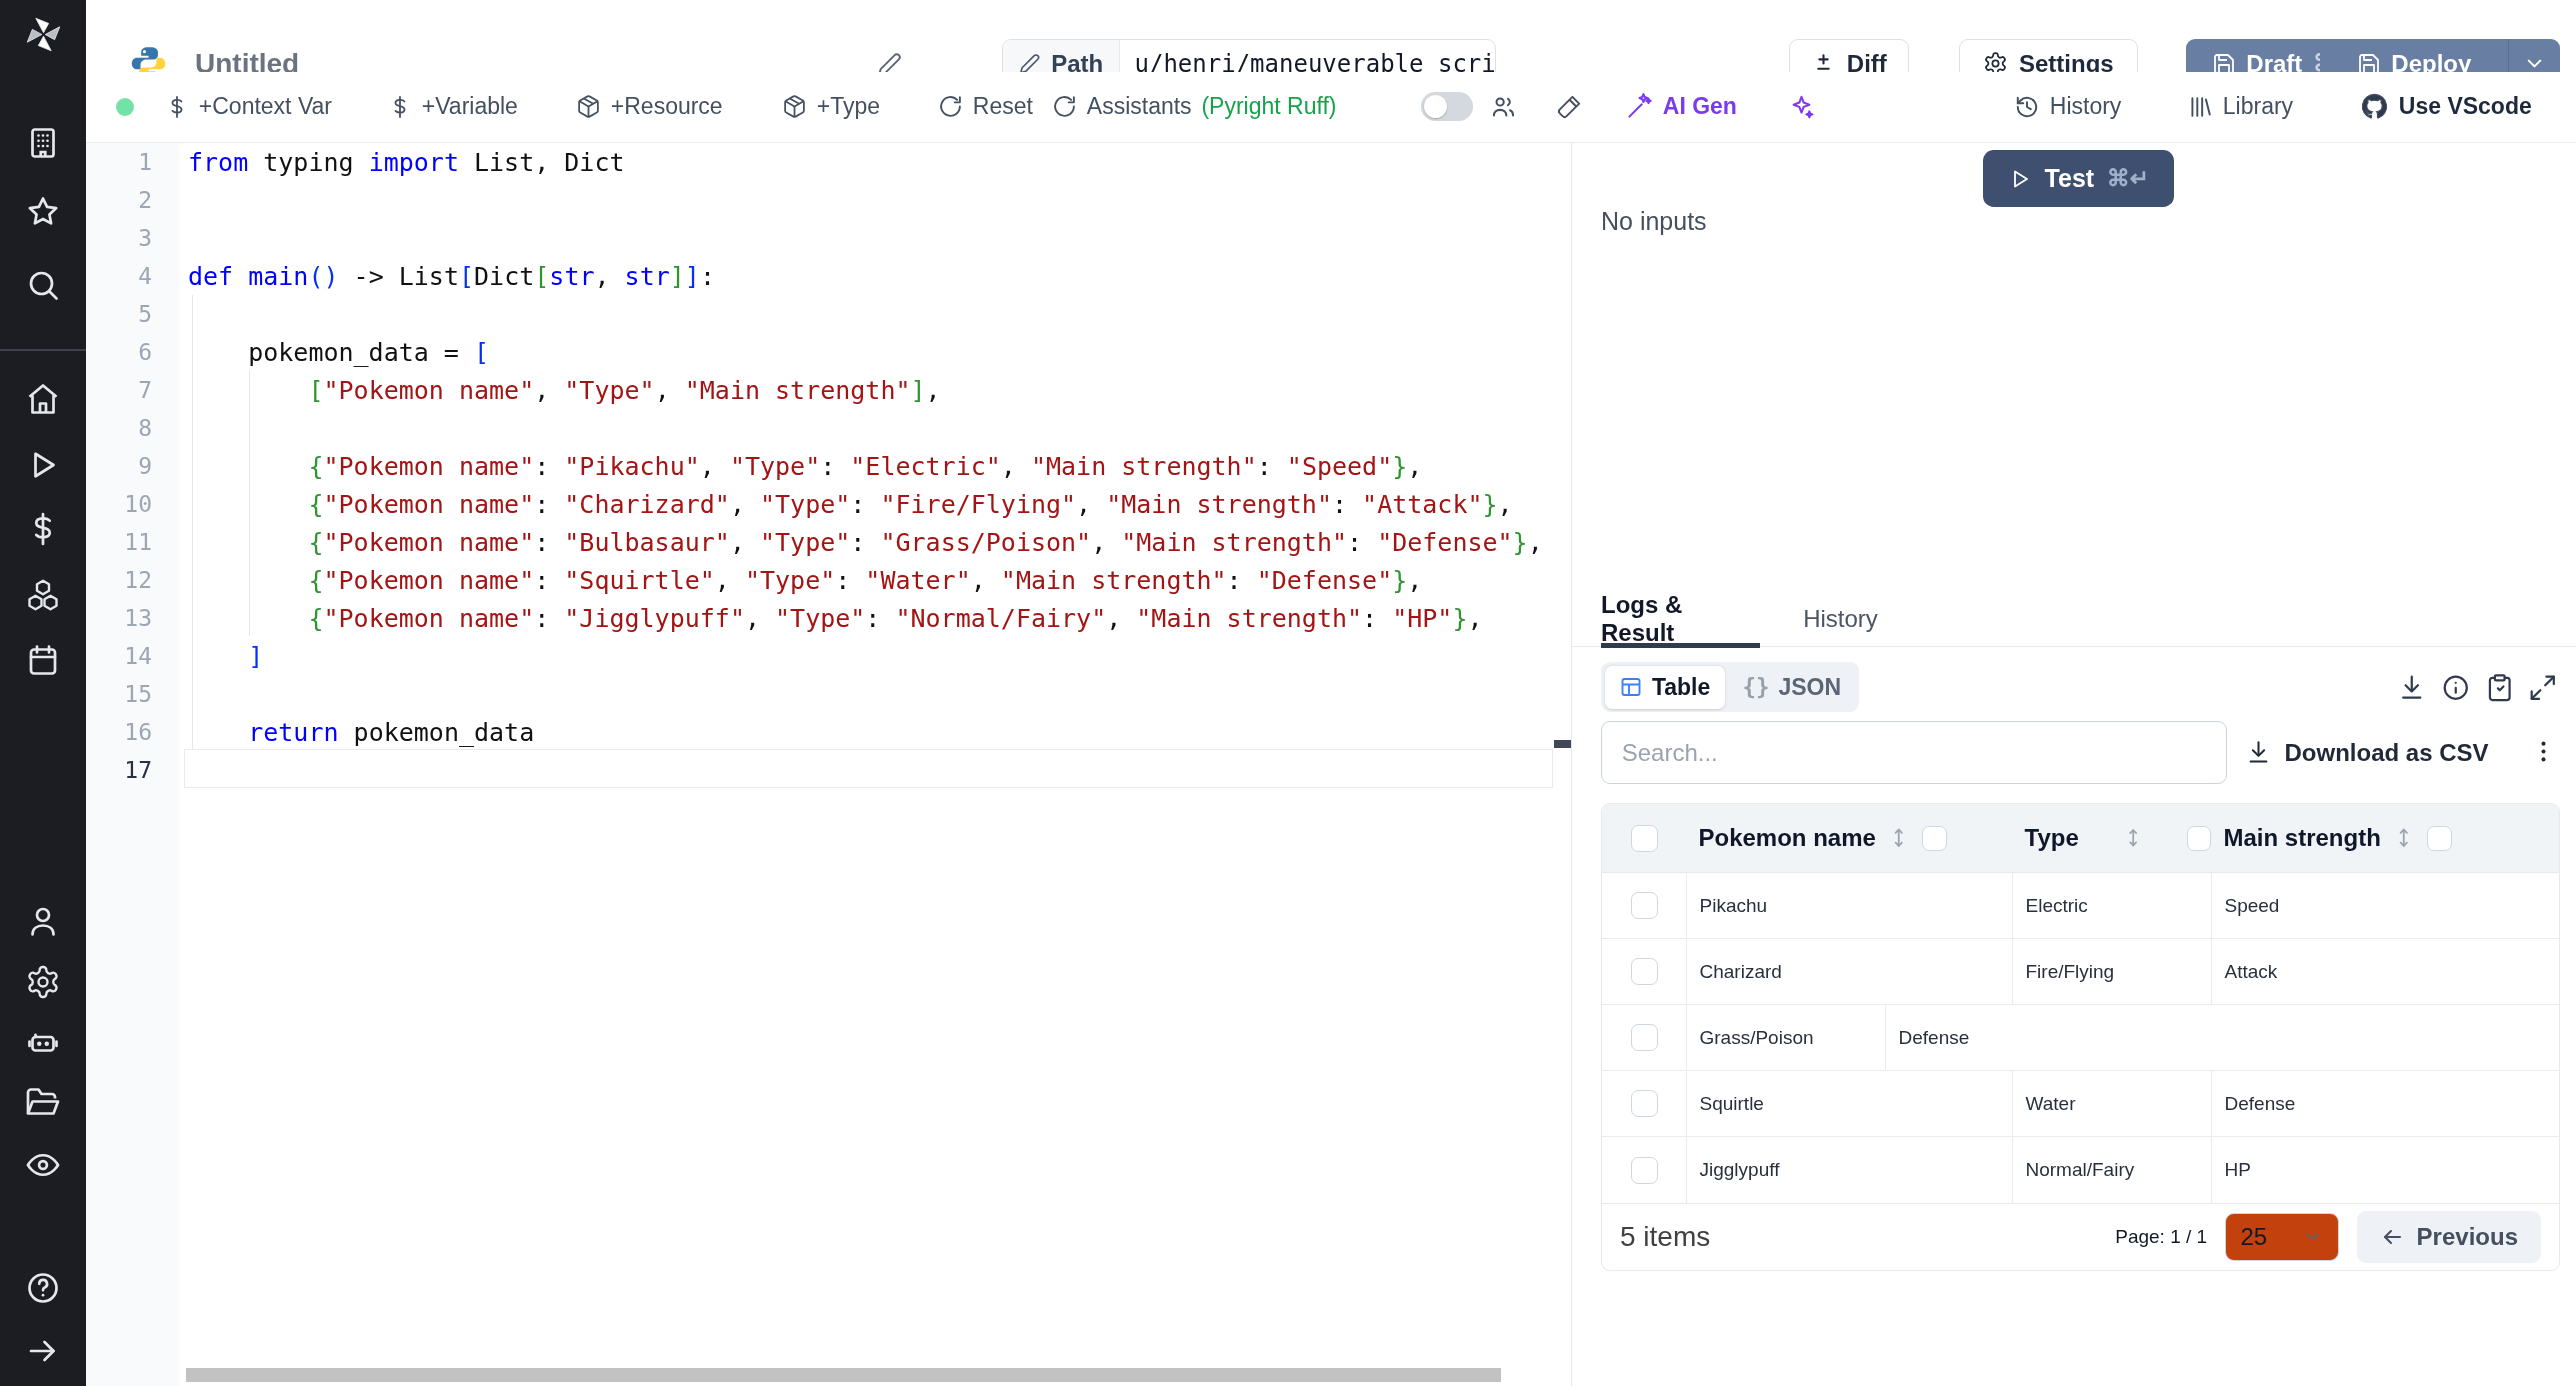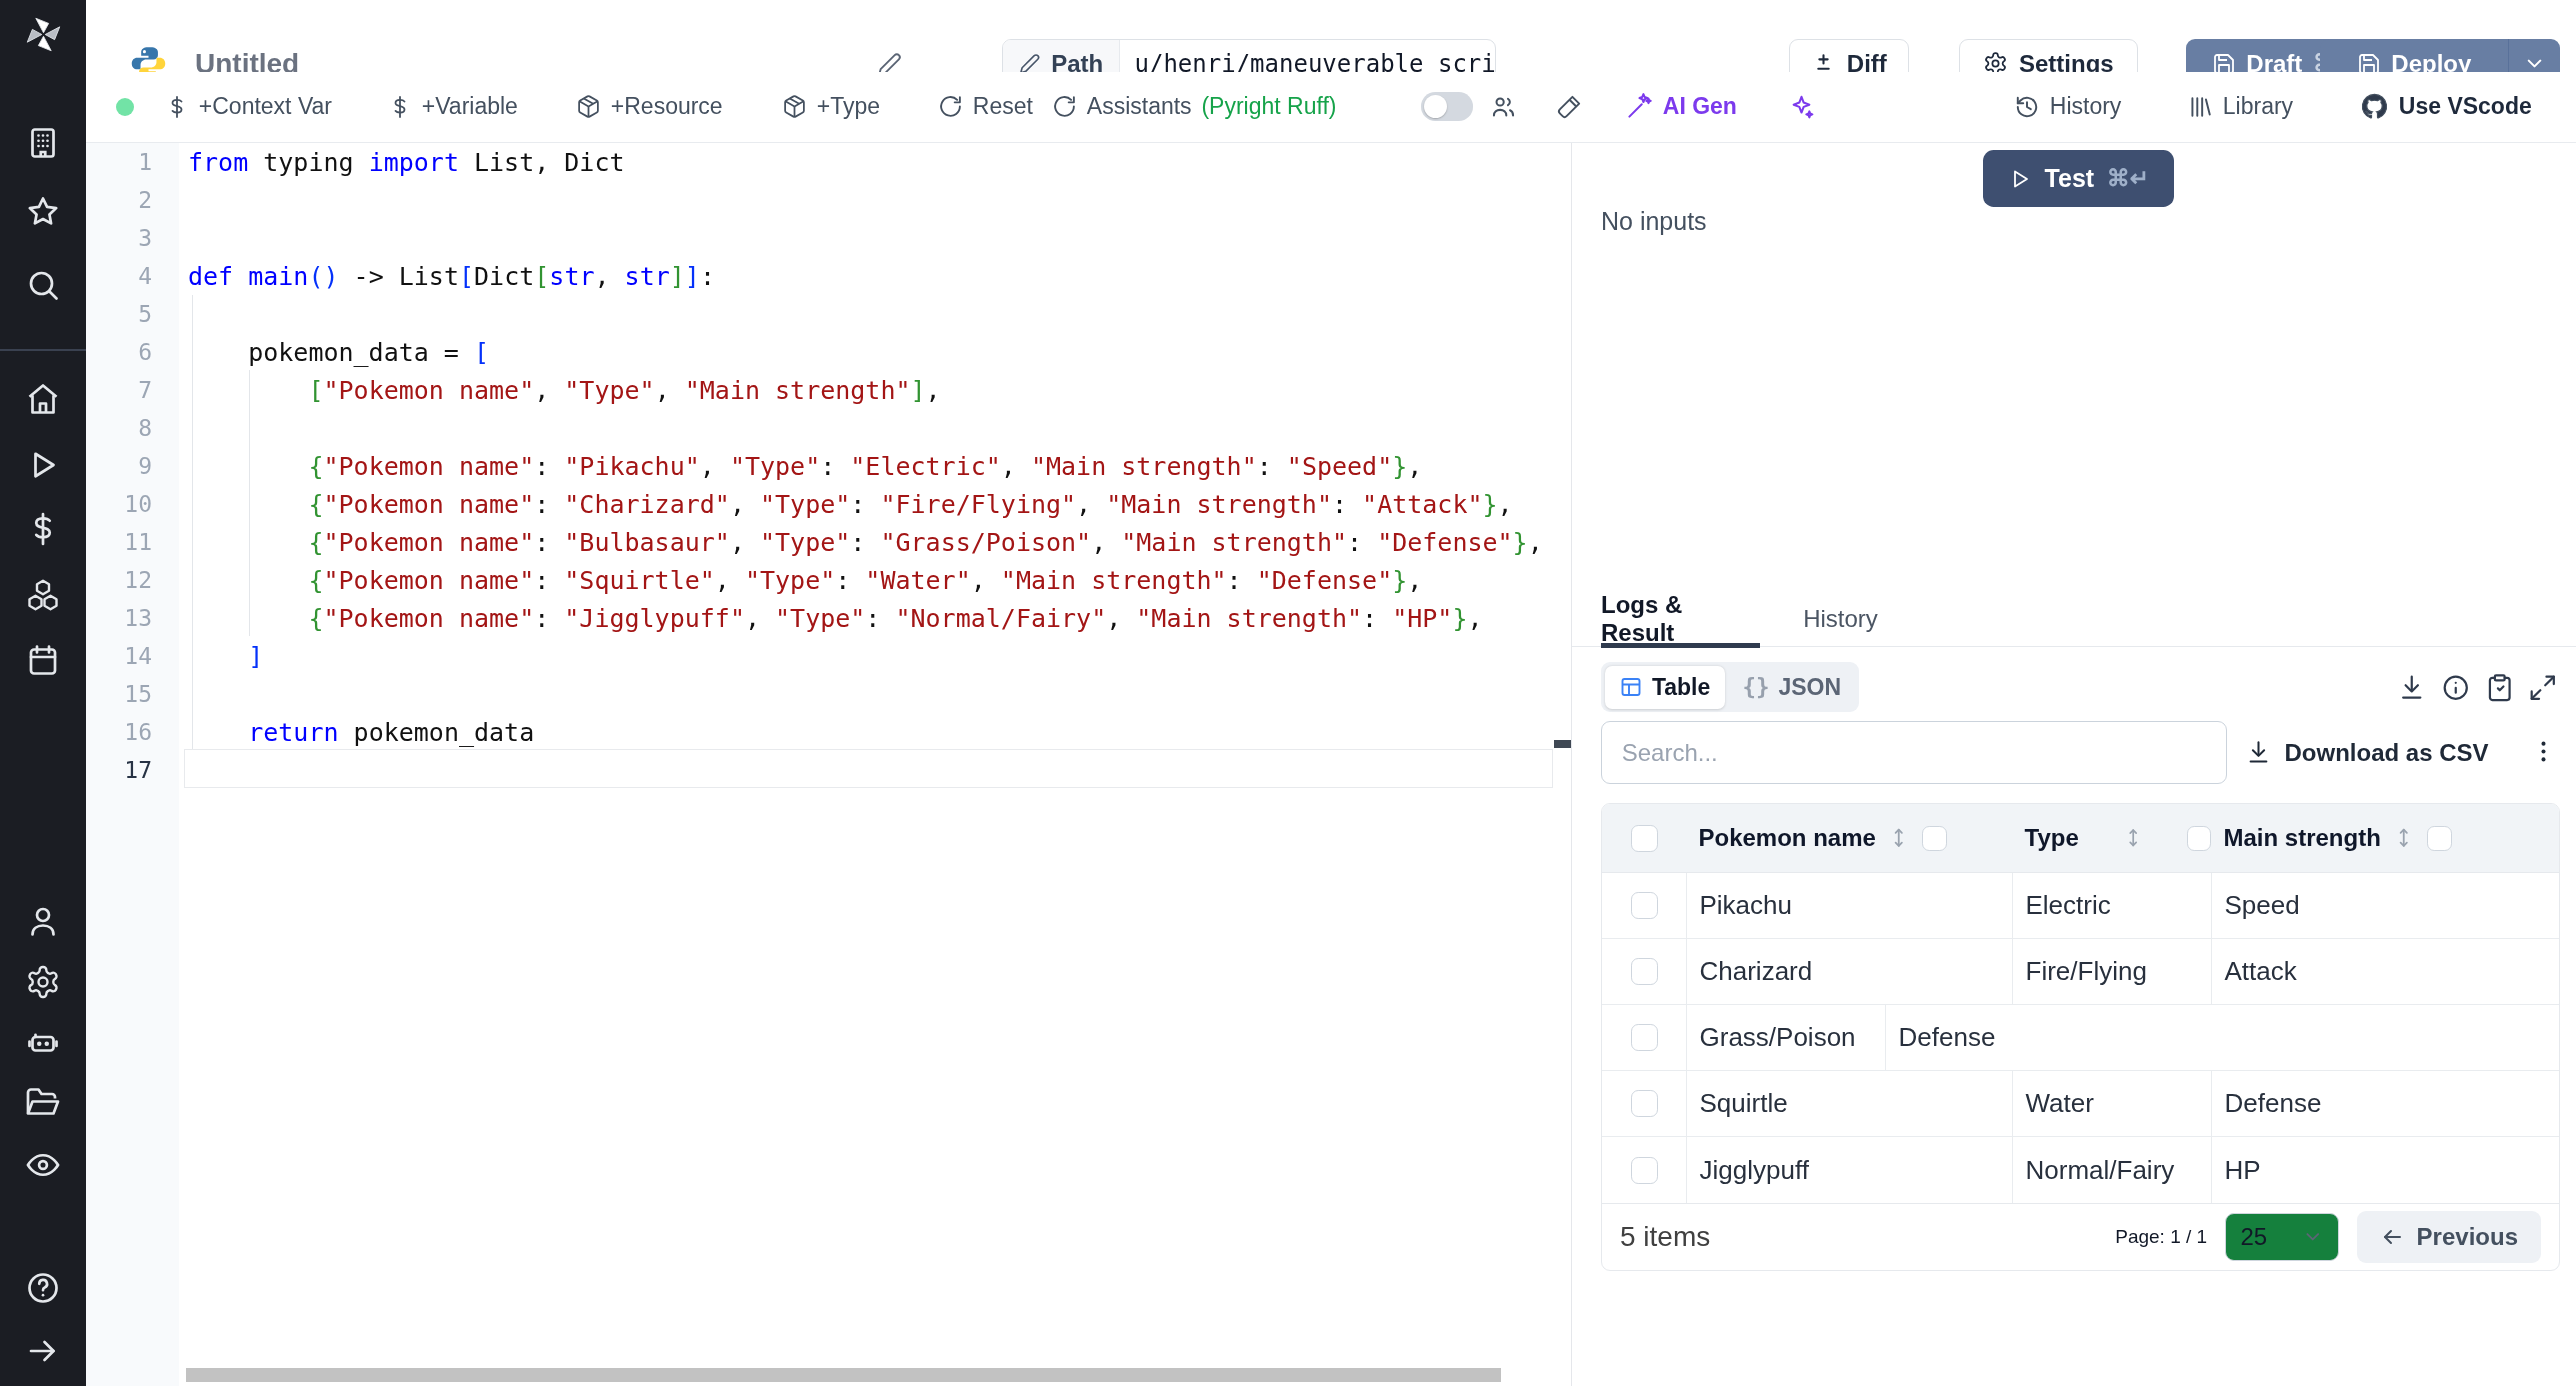--- a/index.html
+++ b/index.html
@@ -93,28 +93,28 @@
   .th{display:flex;align-items:center;gap:12.5px;font-size:24px;font-weight:700;color:#0f172a;padding-left:12.5px;}
   .col-cb{width:84px;flex:0 0 84px;display:flex;justify-content:center;}
   .col-1{width:326px;flex:0 0 326px;}
   .col-2{width:199px;flex:0 0 199px;gap:44px;}
   .col-3{flex:1;}
   .cb{width:27px;height:27px;border:1.8px solid #cfd6de;border-radius:7.2px;background:#fff;cursor:pointer;}
   .cb.sm{width:25px;height:25px;}
   .sort{cursor:pointer;}
   .trow{display:flex;align-items:stretch;height:66px;border-bottom:1.3px solid #e9ecef;}
   .trow:last-child{border-bottom:none;}
-  .td{display:flex;align-items:center;font-size:26px;color:#28303d;padding-left:12.5px;border-left:1.3px solid #e9ecef;}
+  .td{display:flex;align-items:center;font-size:19px;color:#28303d;padding-left:12.5px;border-left:1.3px solid #e9ecef;}
   .trow .col-cb{border-left:none;align-items:center;}
   .tfoot{display:flex;align-items:center;height:67px;border-top:1.3px solid #e6e9ed;padding:0 18px;}
   .items-count{font-size:28px;color:#404040;}
   .tfoot-right{margin-left:auto;display:flex;align-items:center;gap:18px;}
   .page-label{font-size:19px;color:#111827;}
   .psize{width:114px;height:48px;border:1.8px solid #cfd6de;border-radius:9px;display:flex;align-items:center;
-         justify-content:space-between;padding:0 14.3px;font-size:24px;color:#111827;cursor:pointer;background:#15803d;}
+         justify-content:space-between;padding:0 14.3px;font-size:24px;color:#111827;cursor:pointer;background:#c2410c;}
   .prev-btn{height:52px;padding:0 23px;background:#eef1f5;border-radius:9px;display:flex;align-items:center;gap:12.5px;
             font-size:24px;font-weight:600;color:#44505f;cursor:pointer;}
 </style>
 </head>
 <body>
 
 <div class="app">
 
   <div class="sidebar">
     <div class="sb" style="top:10.7px;height:47px">

